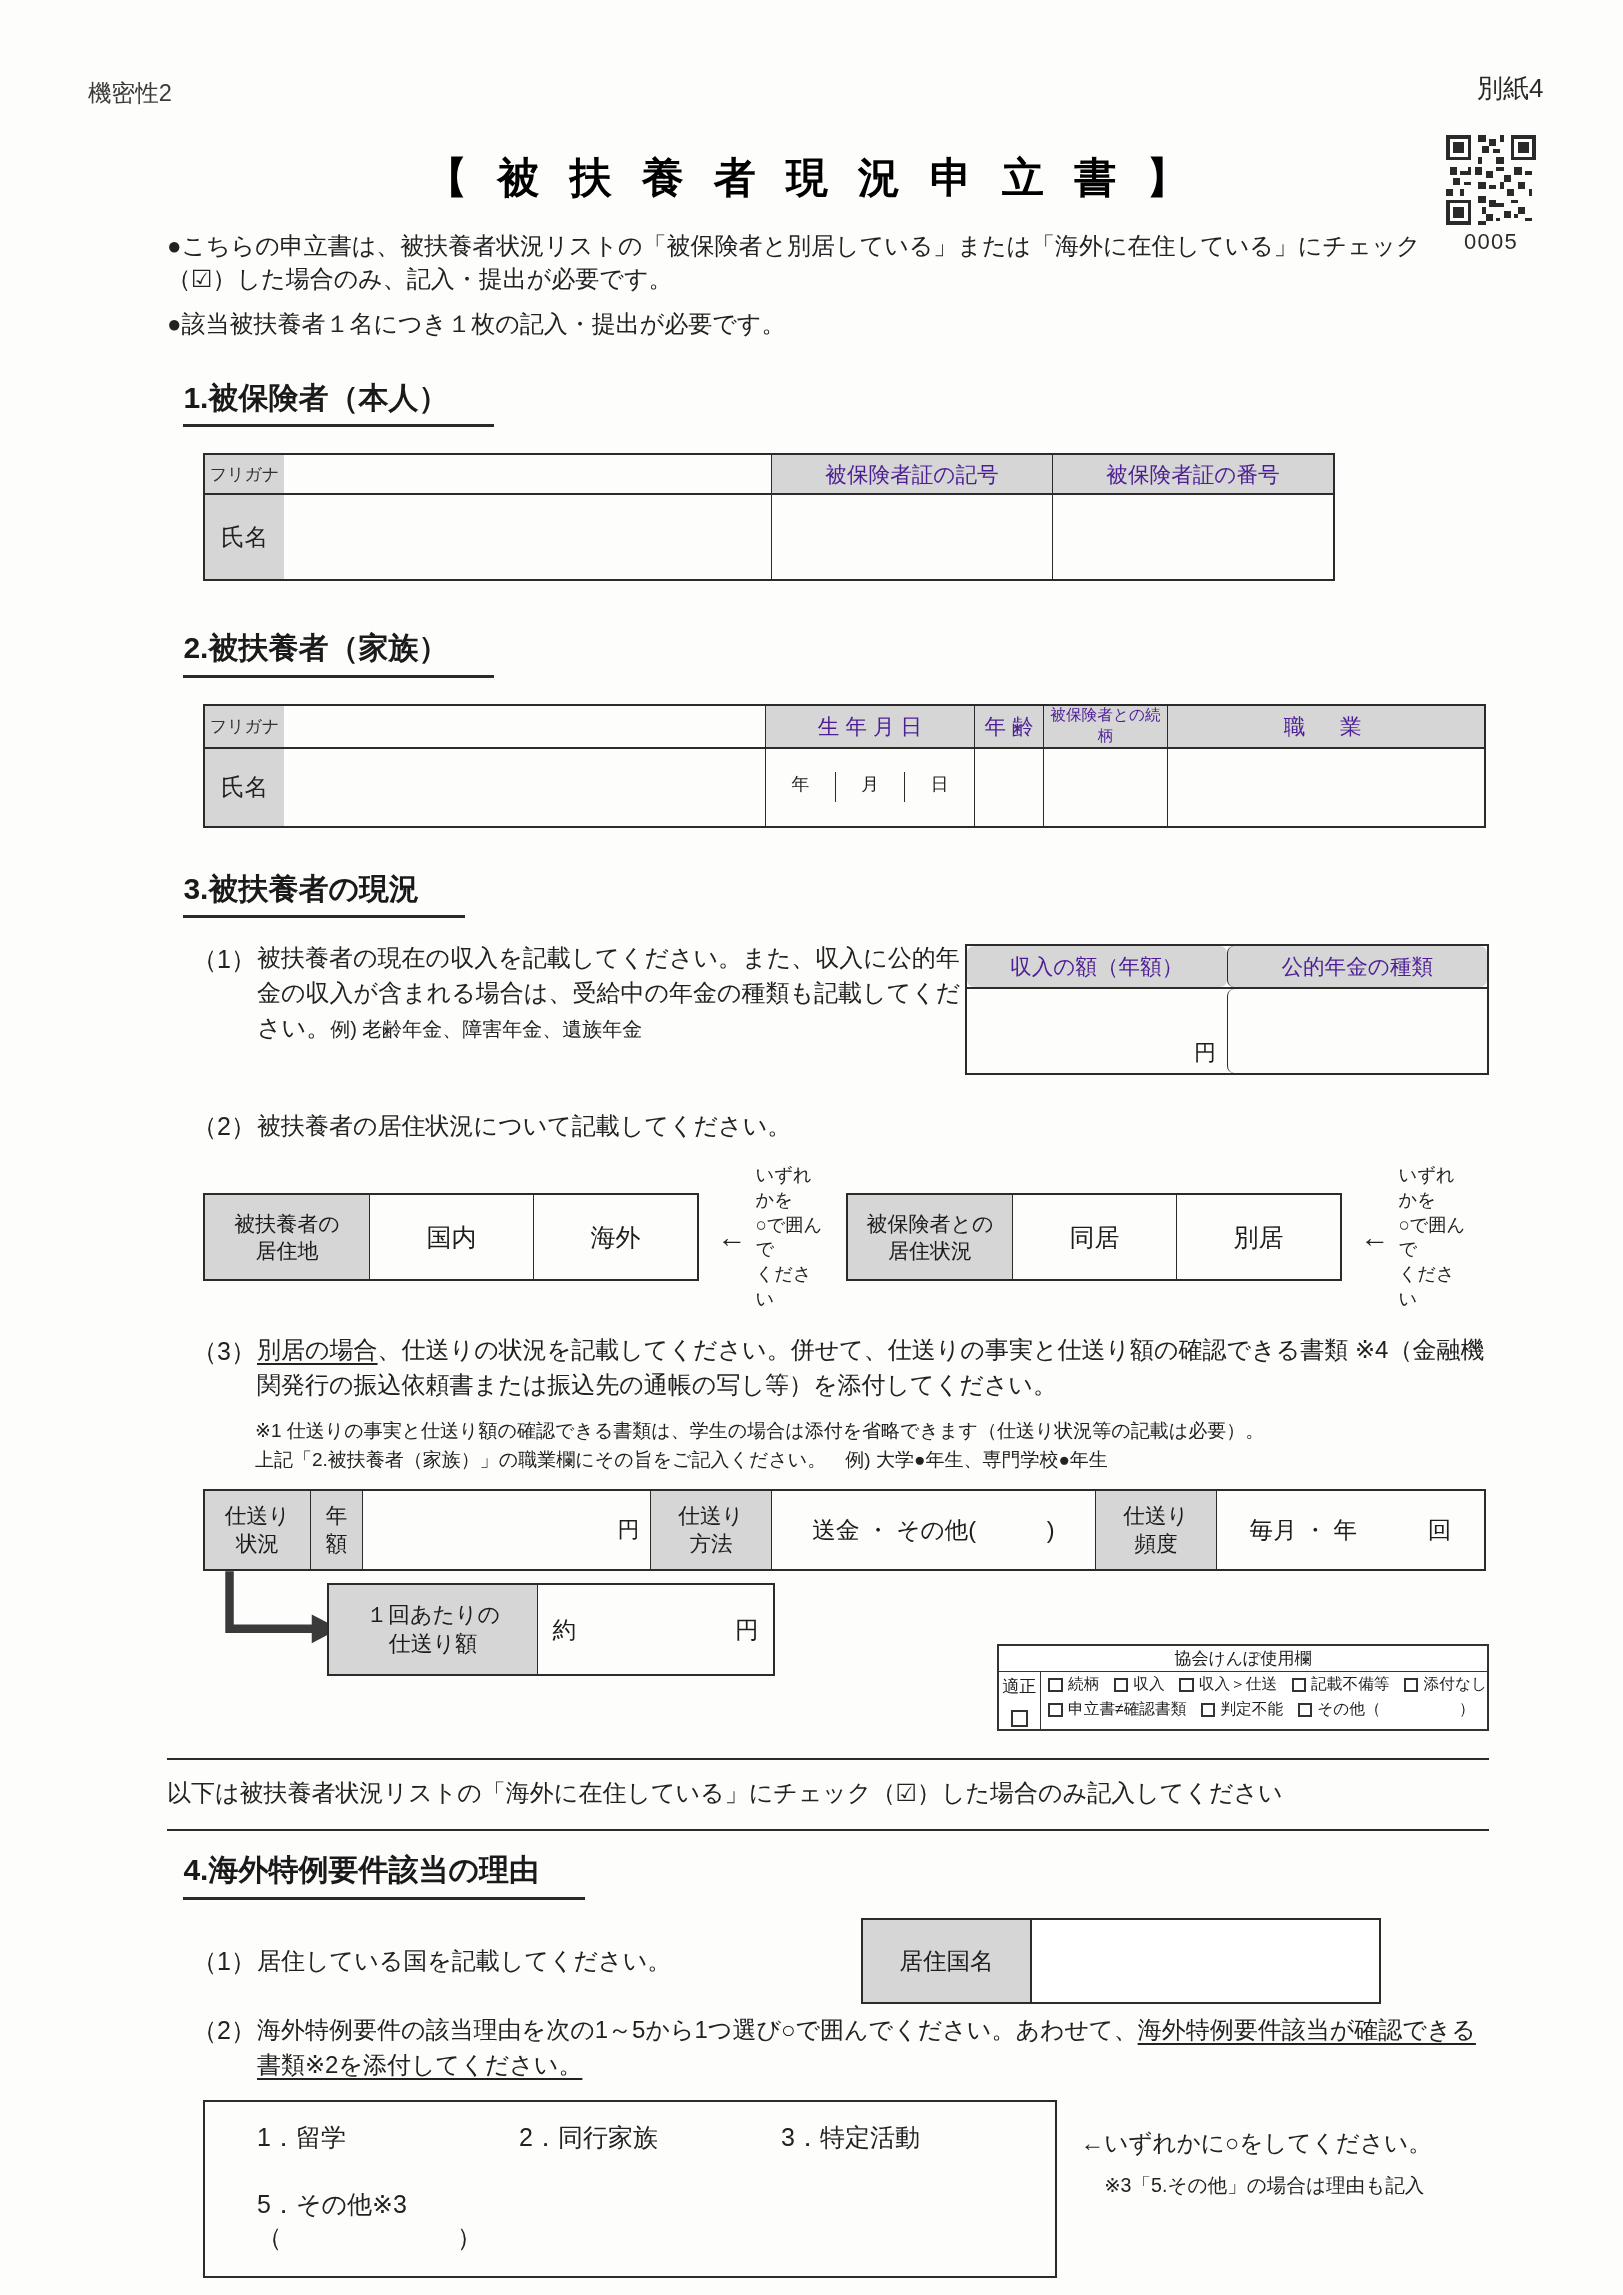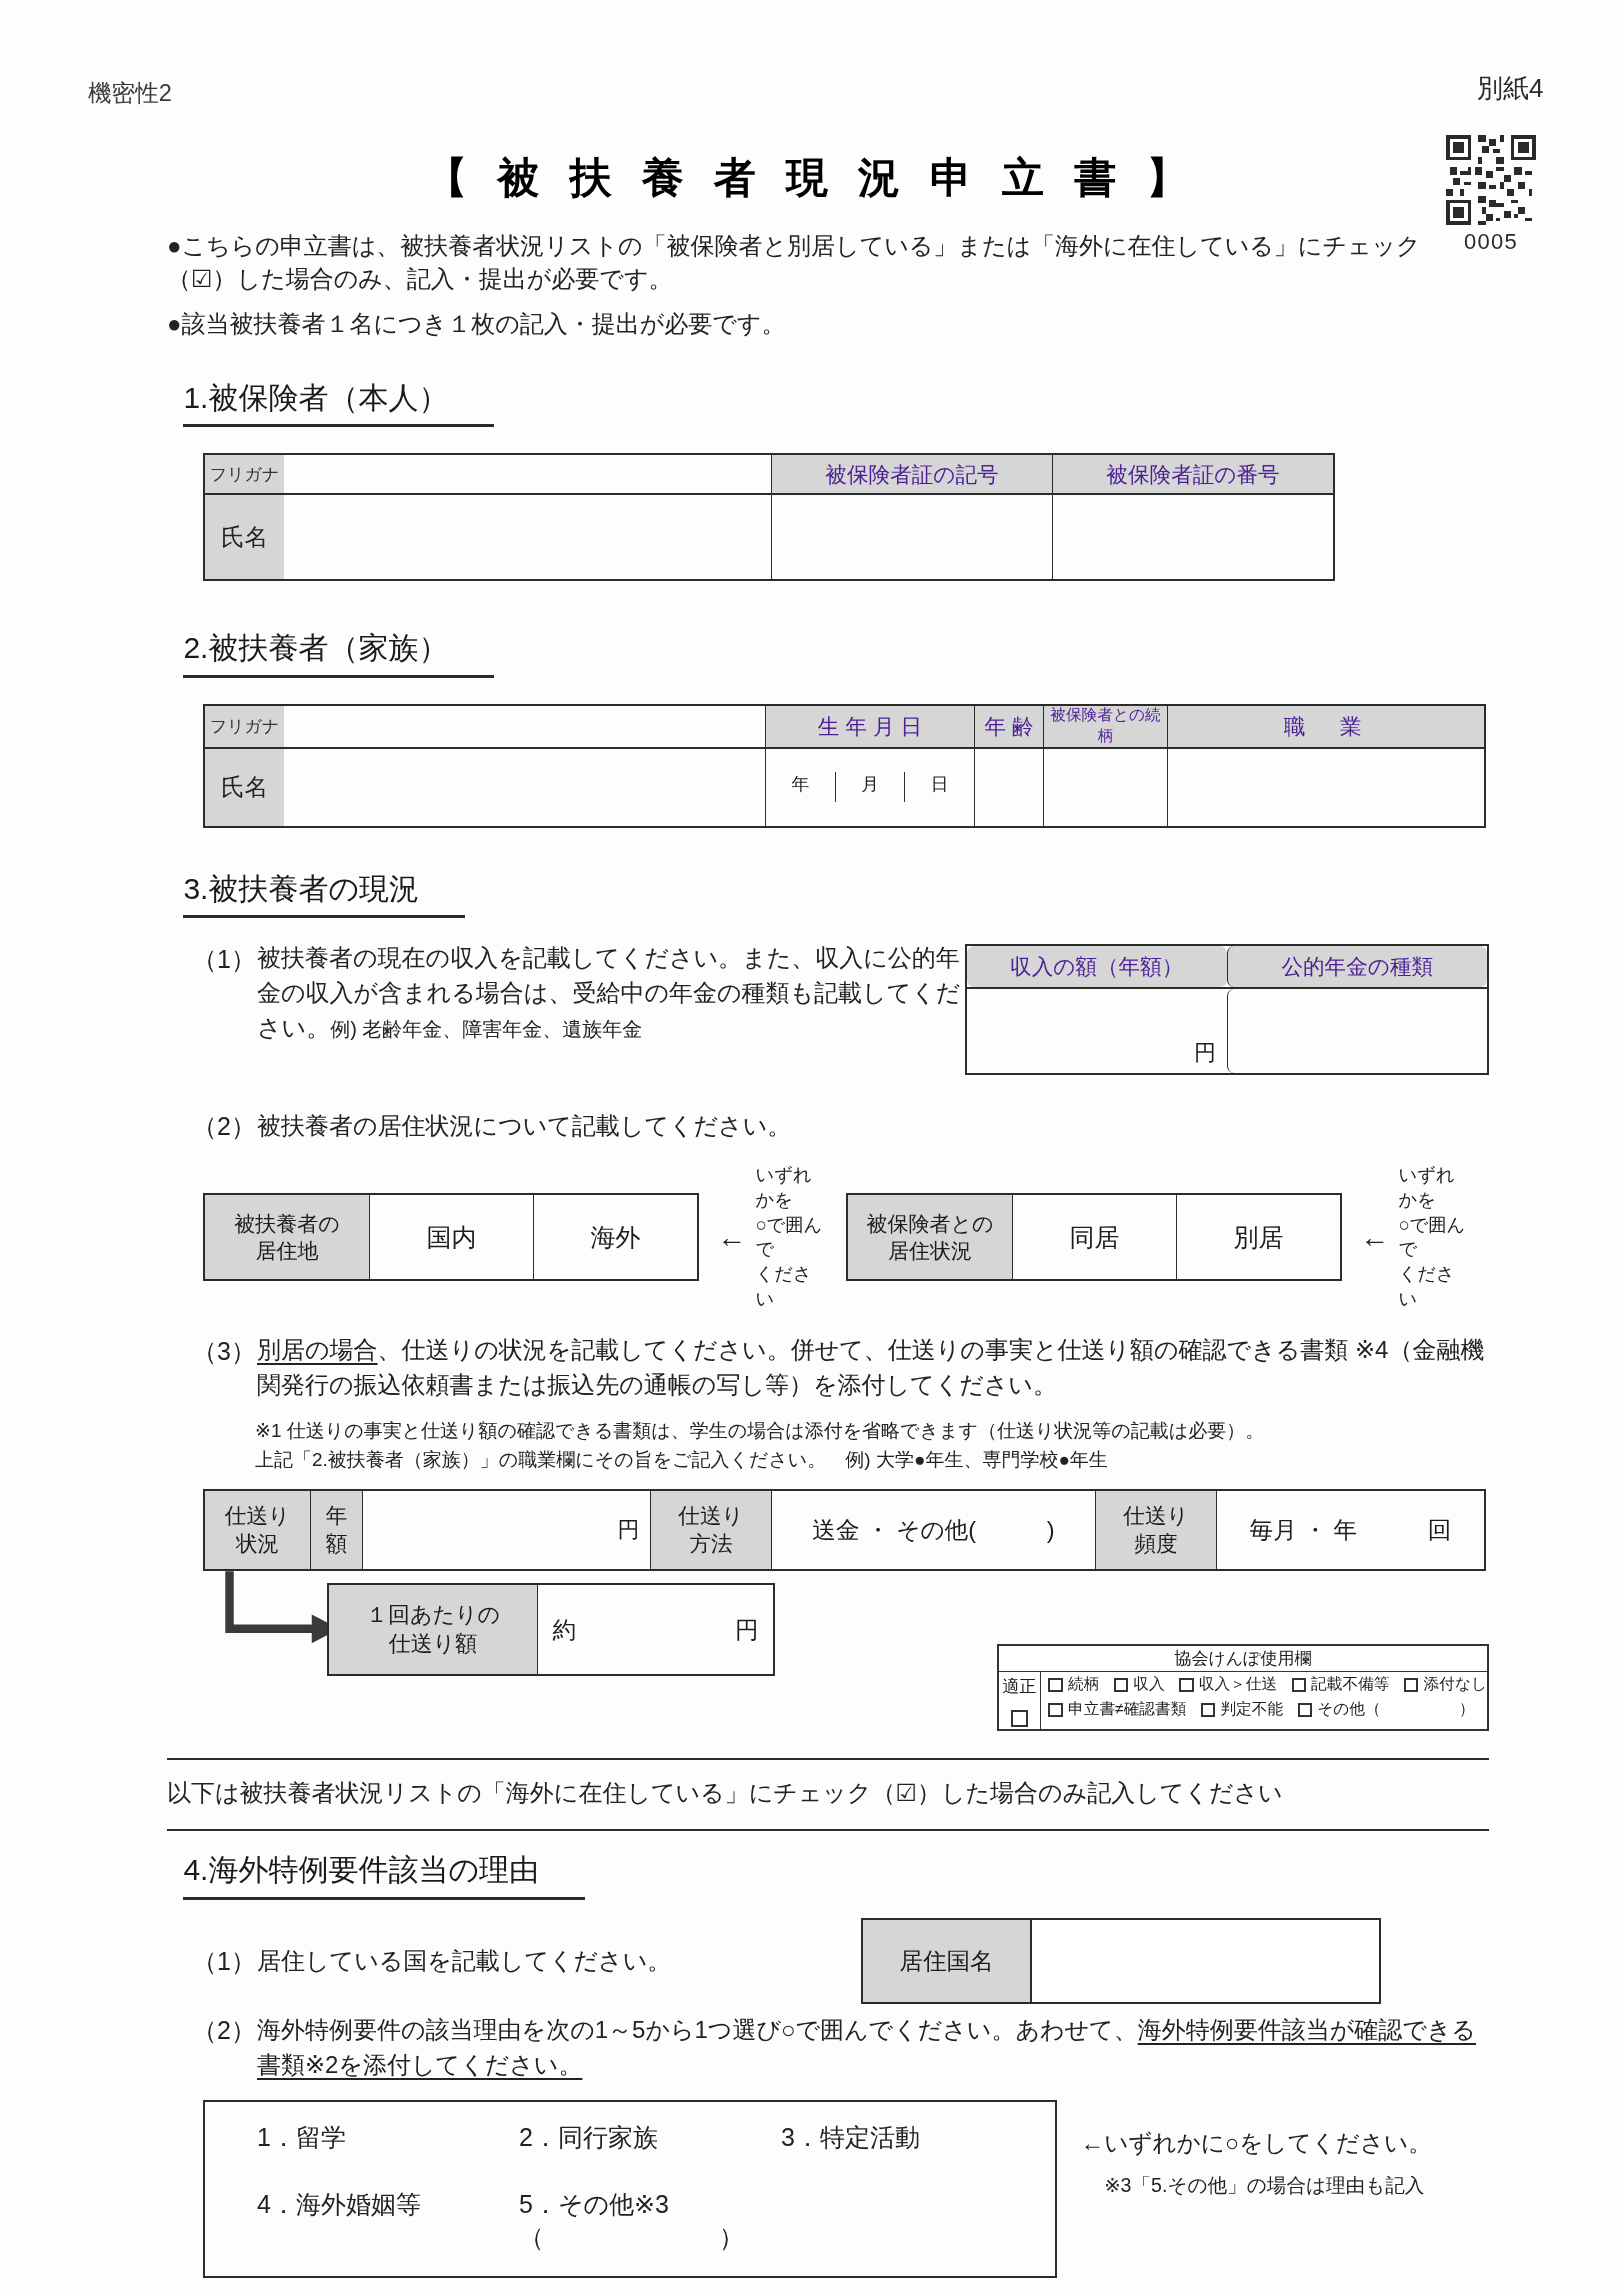--- a/index.html
+++ b/index.html
@@ -16,21 +16,21 @@
   }
   .hdr-right { position:absolute; right:73px; top:71px; width:118px; display:flex; flex-direction:column; align-items:center; }
   .attach { font-size:26px; color:#2a2a2a; margin-bottom:29px; align-self:flex-end; margin-right:6.5px; }
   .qr { width:90px; height:90px; }
   .qr-cap { font-size:22px; margin-top:3.9px; color:#2a2a2a; letter-spacing:1.3px; }
   
   .content { position:absolute; left:167px; top:229px; width:1322px; }
   .bullet { font-size:24px; line-height:1.38; color:#222; }
   .bullet + .bullet { margin-top:11.8px; }
   .sec-h {
-    display:inline-block; margin-left:16.4px; font-size:30px; font-weight:normal; color:#1a1a1a;
+    display:inline-block; margin-left:16.4px; font-size:30px; font-weight:bold; color:#1a1a1a;
     border-bottom:3.3px solid #2a2a2a; padding:0 46px 5.2px 0;
   }
   
   .gray { background:#d6d6d6; }
   .cell { box-sizing:border-box; display:flex; align-items:center; justify-content:center; text-align:center; }
   .vline { border-left:1.3px solid #2b2b2b; }
   .pre { white-space:pre-line; }
   
   .t1 { margin:26px 0 0 36px; width:1132px; border:2.6px solid #2b2b2b; box-sizing:border-box; }
   .t1 .row { display:flex; }
@@ -396,21 +396,20 @@
       <div class="item-text">
         <span>海外特例要件の該当理由を次の1～5から1つ選び○で囲んでください。あわせて、</span><span class="u">海外特例要件該当が確認できる書類※2を添付してください。</span>
       </div>
     </div>
 
     <div class="opt-row" style="margin-top:17px;">
       <div class="opt-box">
         <span>1．留学</span>
         <span>2．同行家族</span>
         <span>3．特定活動</span>
-        <span>4．海外婚姻等</span>
         <span>5．その他※3（　　　　　　　）</span>
       </div>
       <div class="opt-notes">
         <div class="n1">←いずれかに○をしてください。</div>
         <div class="n2">※3「5.その他」の場合は理由も記入</div>
       </div>
     </div>
 
   </div>
 </div>

